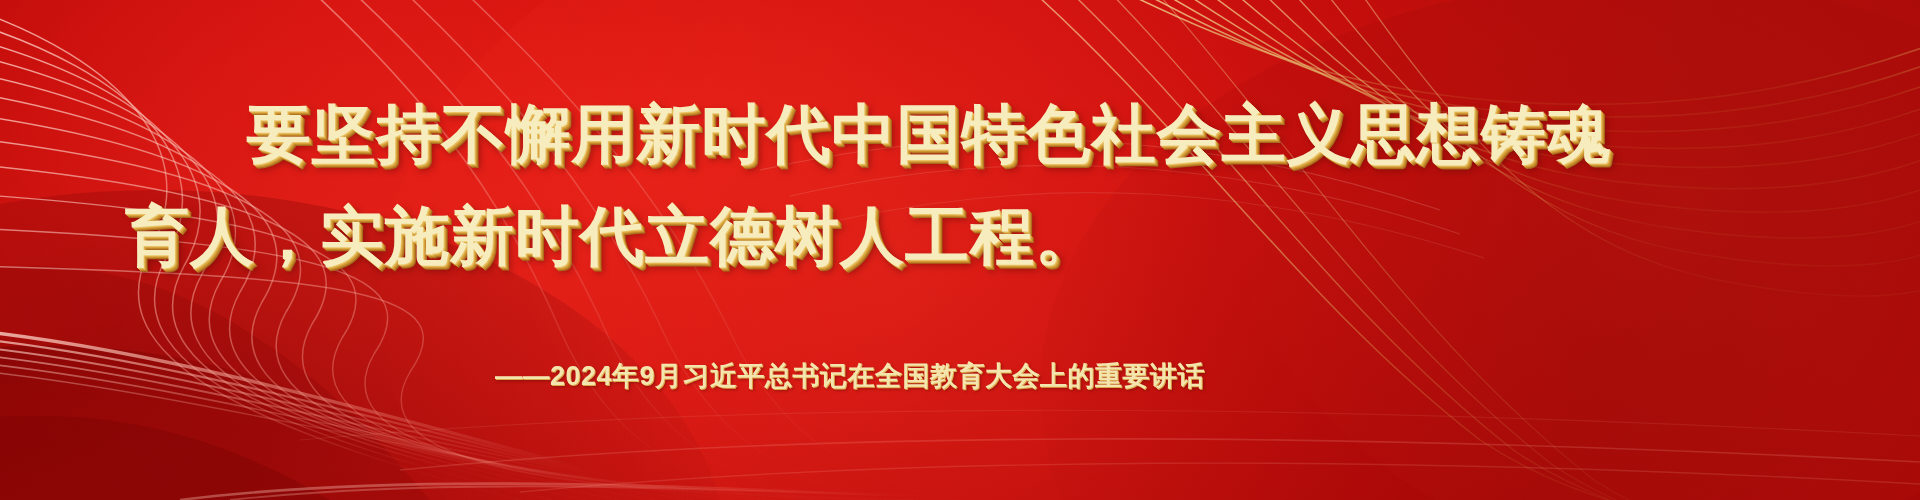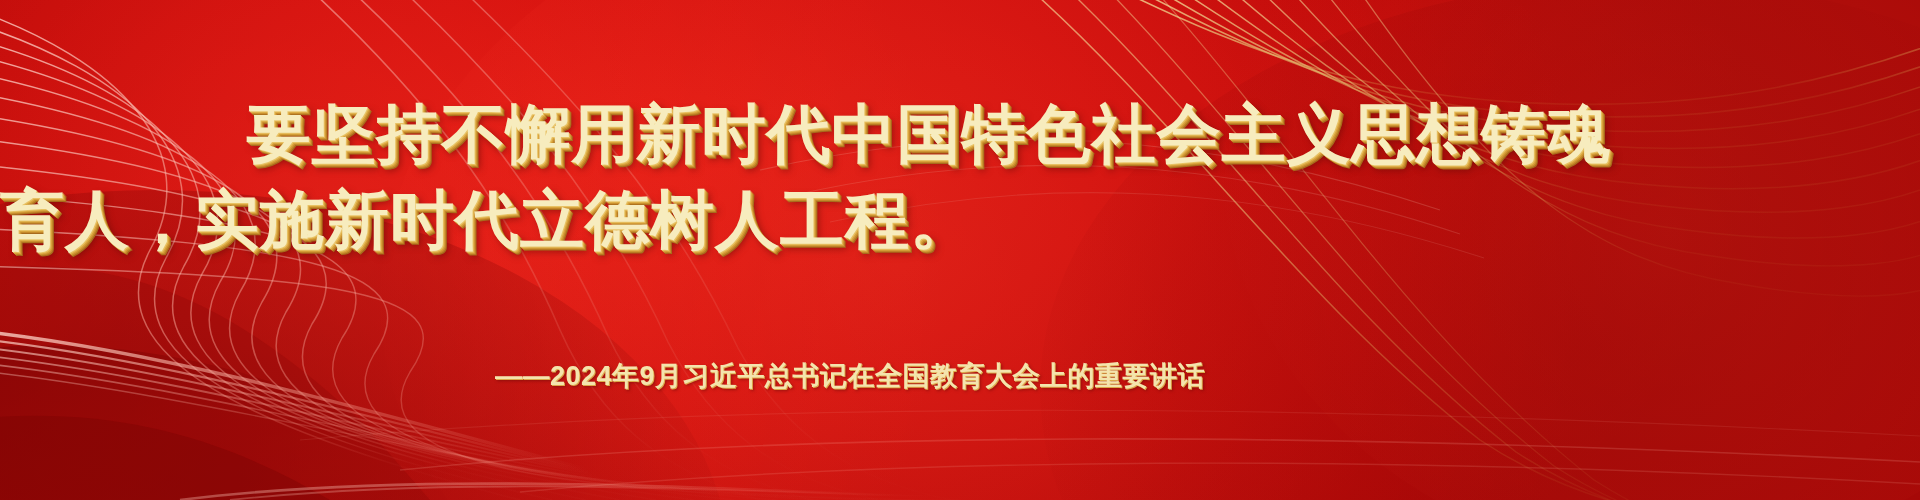--- a/index.html
+++ b/index.html
@@ -79,21 +79,21 @@
     color: #f7ecbe;
     text-shadow:
       1px 1px 0 #e8c264,
       2px 2px 0 #d8a33c,
       3px 3px 0 #c4882a,
       4px 4px 0 #a86a1c,
       5px 5px 7px rgba(90,10,5,0.55);
     white-space: nowrap;
   }
   .line1 { top: 102px; padding-left: 44px; }
-  .line2 { top: 188px; width: 1100px; text-align: left; }
+  .line2 { top: 204px; width: 1100px; text-align: right; }
 
   .attribution {
     position: absolute;
     left: 0;
     top: 358px;
     width: 1700px;
     text-align: center;
     font-size: 27px;
     font-weight: 700;
     letter-spacing: 0.5px;

